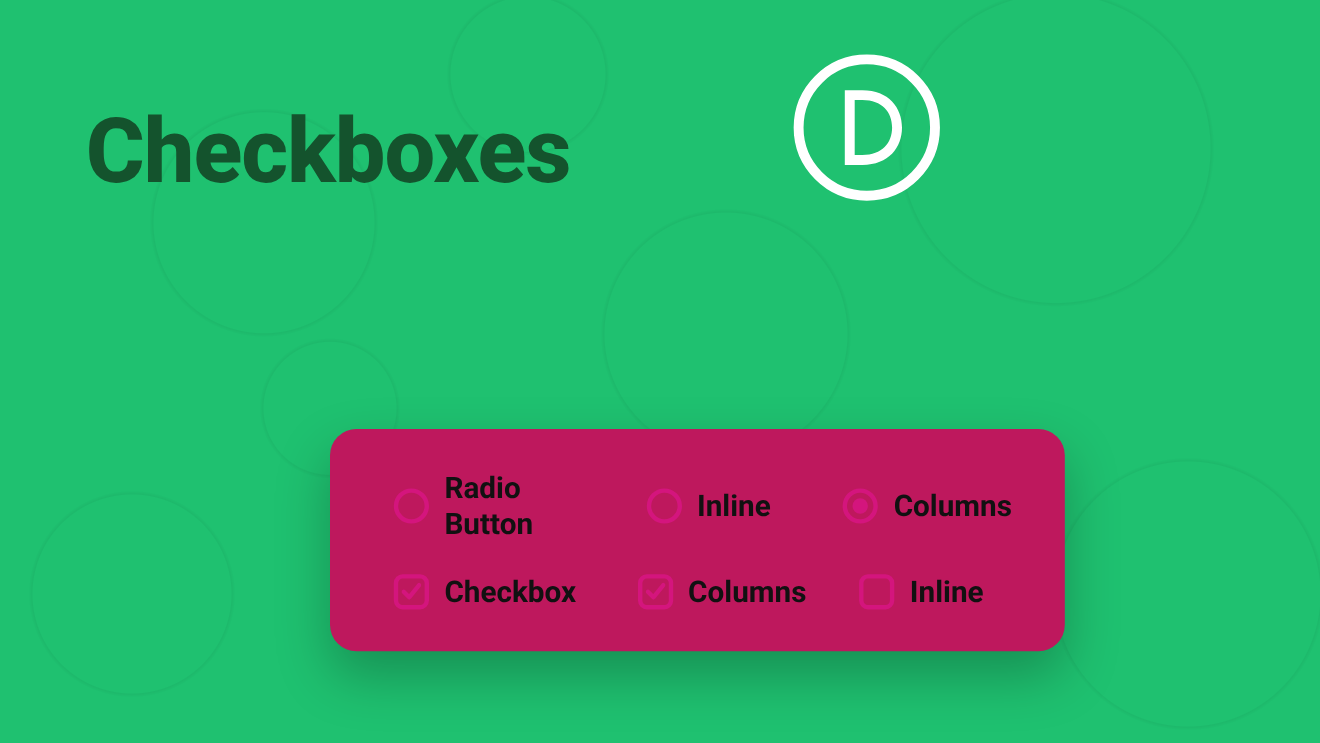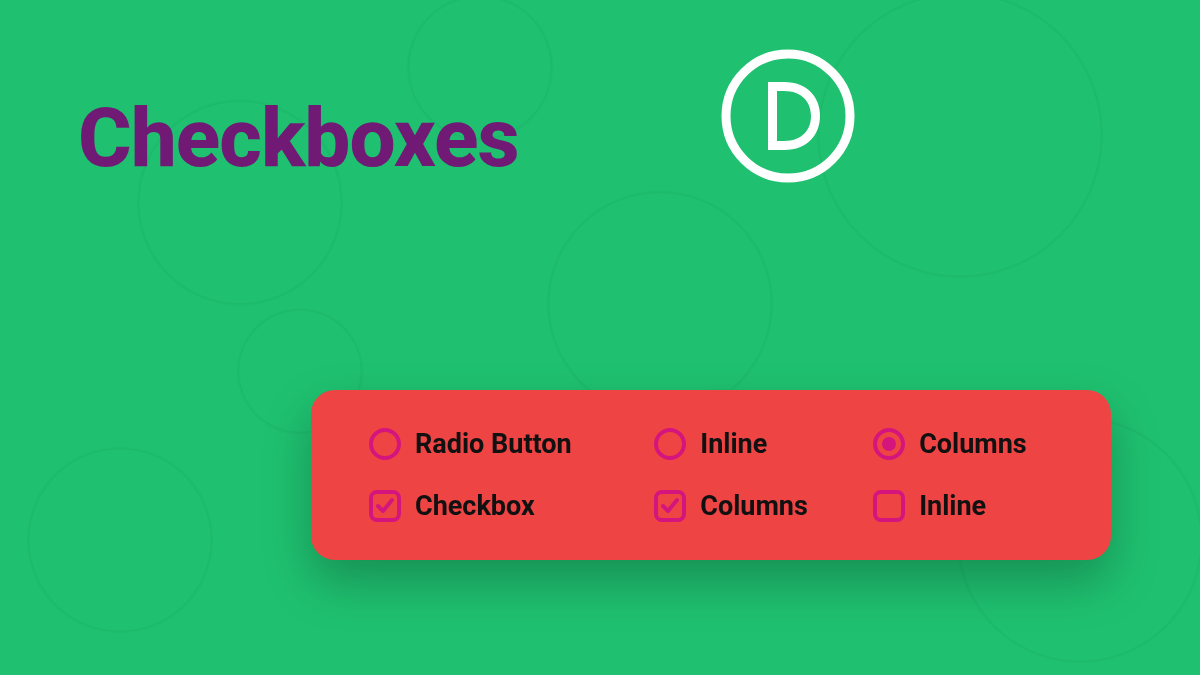--- a/index.html
+++ b/index.html
@@ -28,36 +28,35 @@
 .logo {
   position: absolute;
   top: 48px;
   left: 720px;
 }
 .logo svg { display: block; }
 .headline {
   position: absolute;
   top: 90px;
   left: 78px;
-  color: #701a75;
+  color: #14532d;
   font-weight: 800;
   font-size: 82px;
   line-height: 1.18;
   letter-spacing: -1px;
 }
 .card {
   position: absolute;
   top: 390px;
   left: 300px;
-  width: 800px;
-  background: #ef4444;
+  width: 668px;
+  background: #be185d;
   border-radius: 24px;
   padding: 38px 48px 38px 58px;
   box-shadow: 0 22px 48px rgba(0,0,0,0.25);
-  margin-left: 11px;
 }
 .row {
   display: flex;
   gap: 48px;
   align-items: center;
 }
 .row + .row { margin-top: 30px; justify-content: center; }
 .item {
   display: flex;
   align-items: center;

